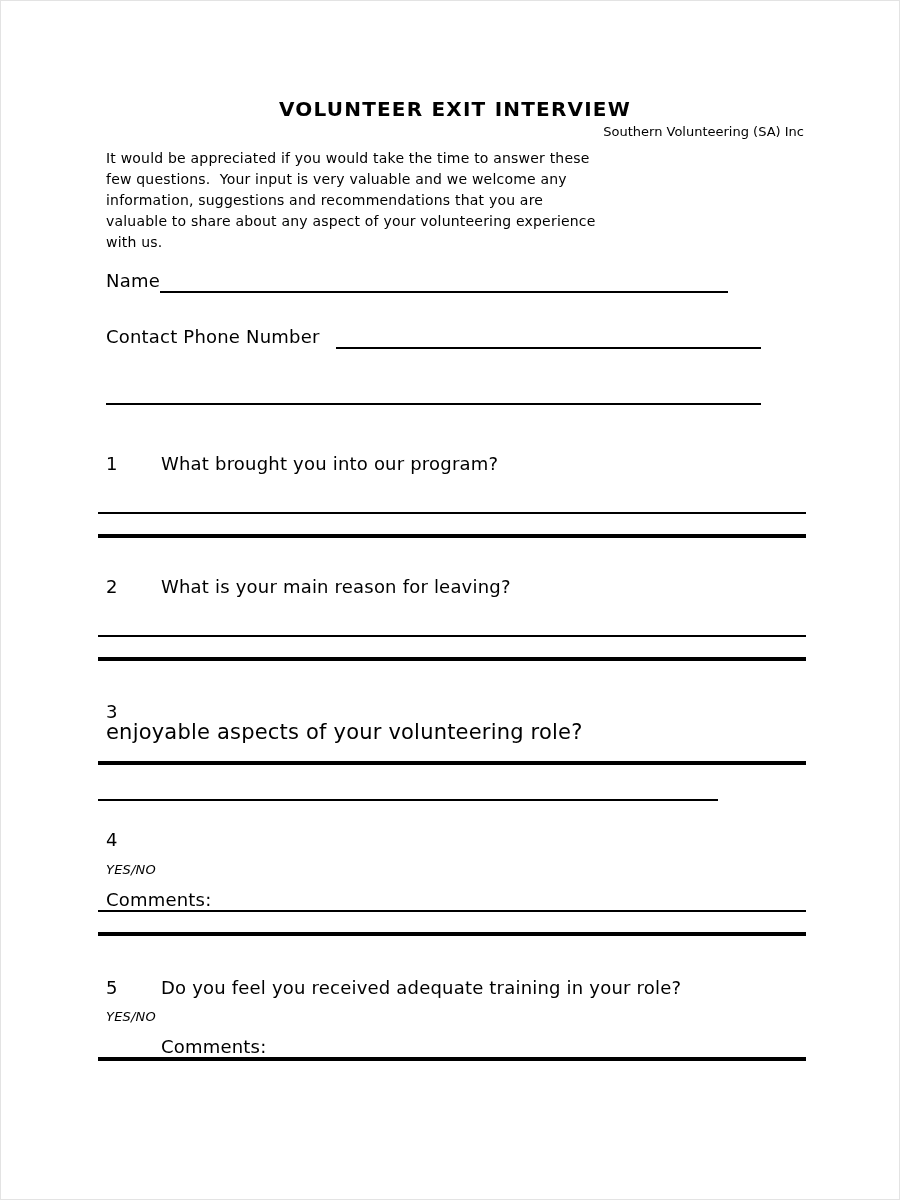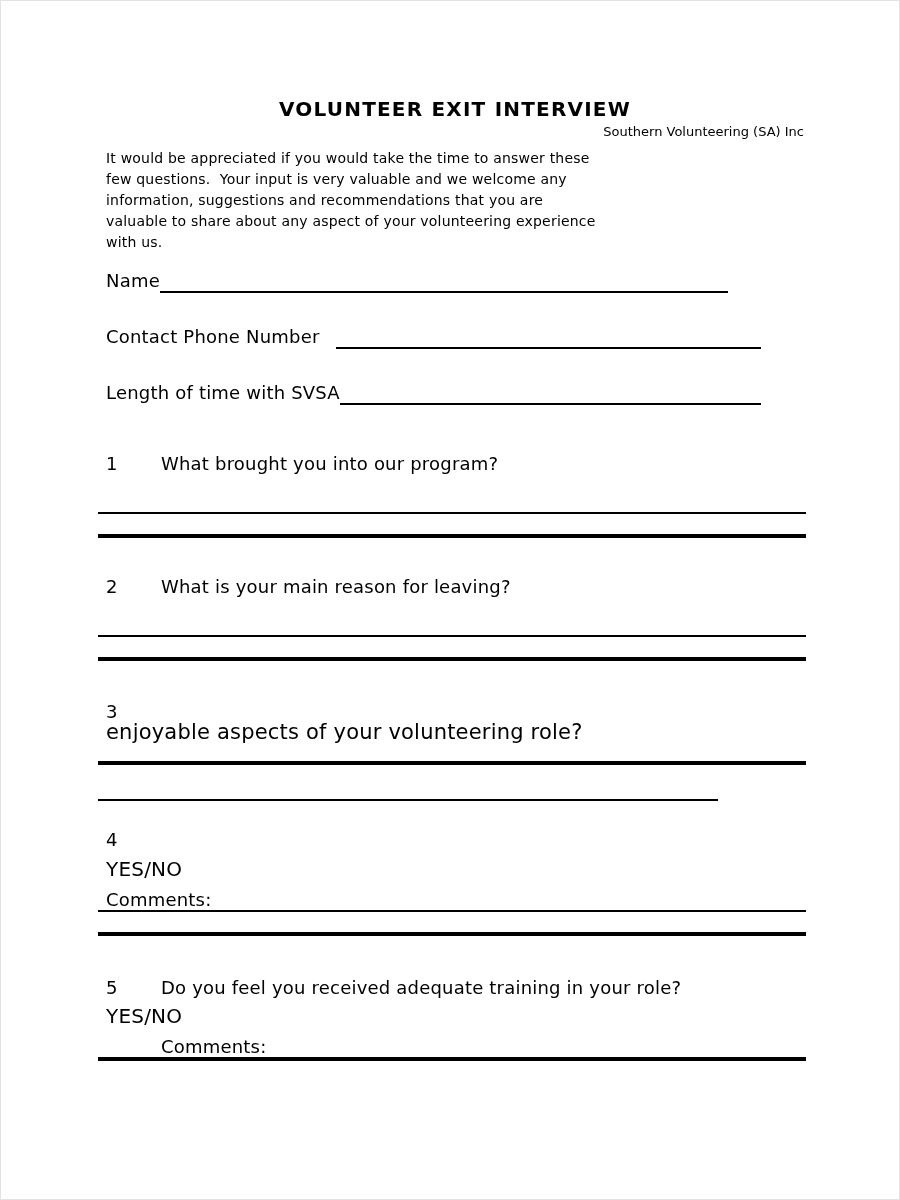--- a/index.html
+++ b/index.html
@@ -76,24 +76,25 @@
     white-space: pre;
   }
   .q-text { white-space: pre; }
   .q-wrap-line {
     font-size: 21px;
     line-height: 21px;
     letter-spacing: 0.2px;
     white-space: pre;
   }
   .plain-row {
-    font-size: 20px;
-    line-height: 21px;
-    letter-spacing: 0.2px;
-    white-space: pre;
+    font-size: 13px;
+    line-height: 21px;
+    letter-spacing: 0.2px;
+    white-space: pre;
+    font-style: italic;
   }
 
   .rule {
     height: 0;
     margin-left: -8px;
     width: 708px;
   }
   .rule.thin  { border-top: 2px solid #000; }
   .rule.thick { border-top: 4px solid #000; }
   .rule.short { width: 620px; }
@@ -158,21 +159,20 @@
     <div class="fields">
       <div class="field-row w-name">
         <span class="field-label">Name</span>
         <span class="field-line"></span>
       </div>
       <div class="field-row w-phone">
         <span class="field-label">Contact Phone Number</span>
         <span class="field-line"></span>
       </div>
       <div class="field-row w-length">
-        <span class="field-label">Length of time with SVSA</span>
         <span class="field-line"></span>
       </div>
     </div>
 
     <div class="q-row q1-row">
       <span class="q-num">1</span>
       <span class="q-text">What brought you into our program?</span>
     </div>
     <div class="rule thin q1-line-thin"></div>
     <div class="rule thick q1-line-thick"></div>

